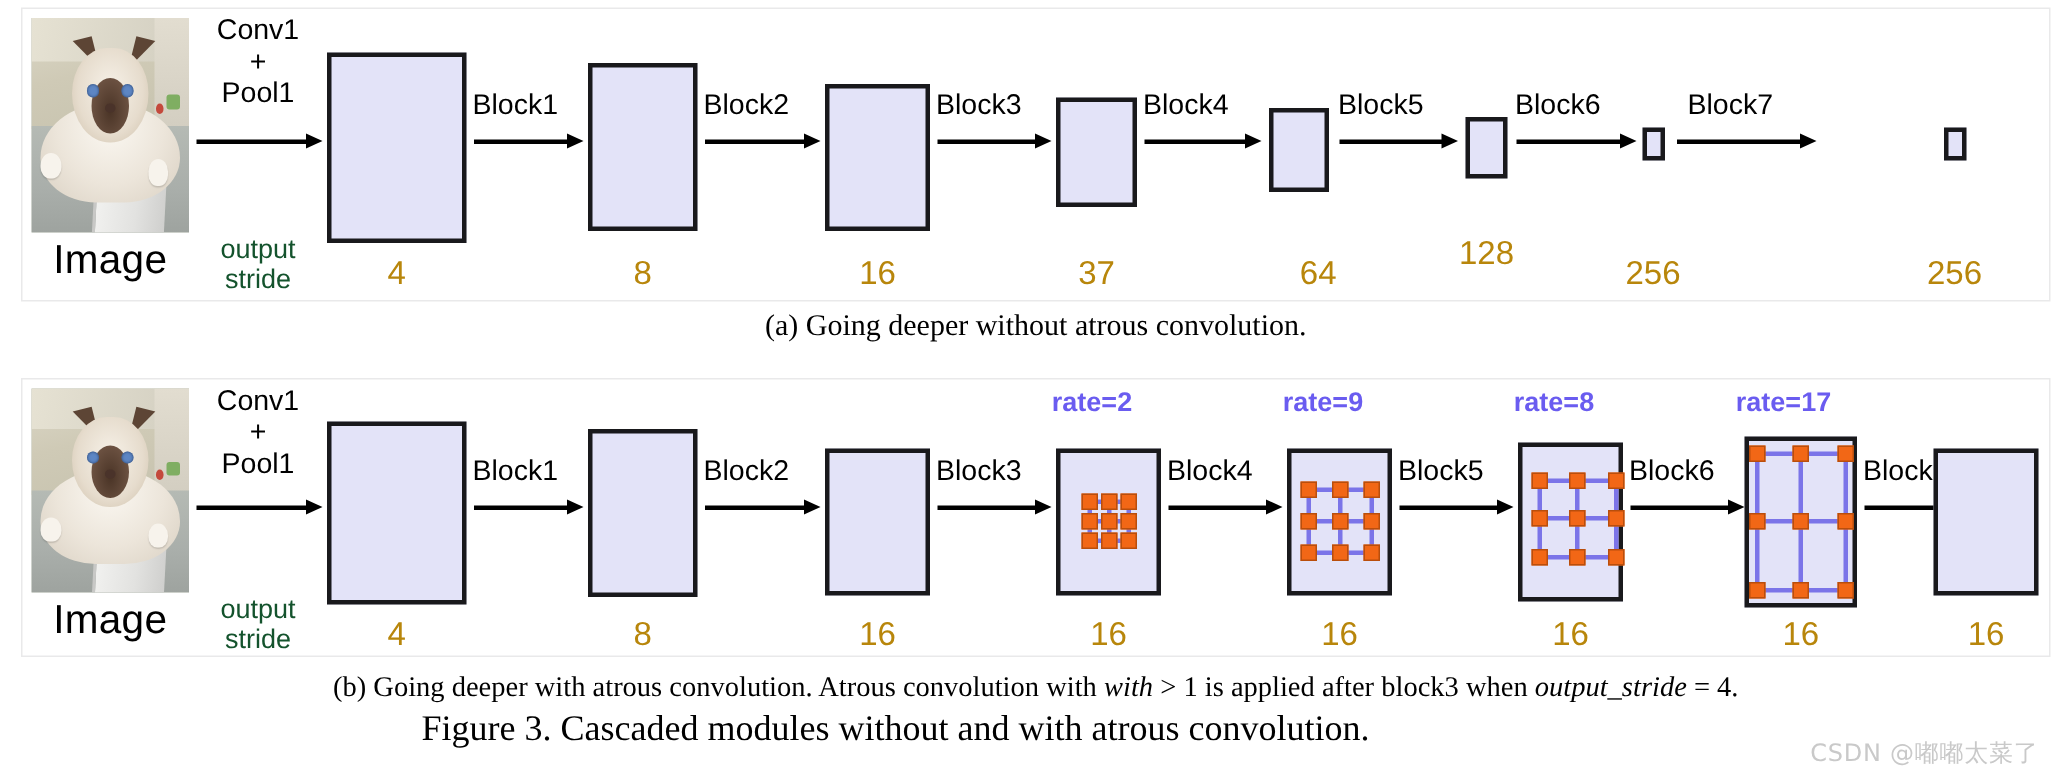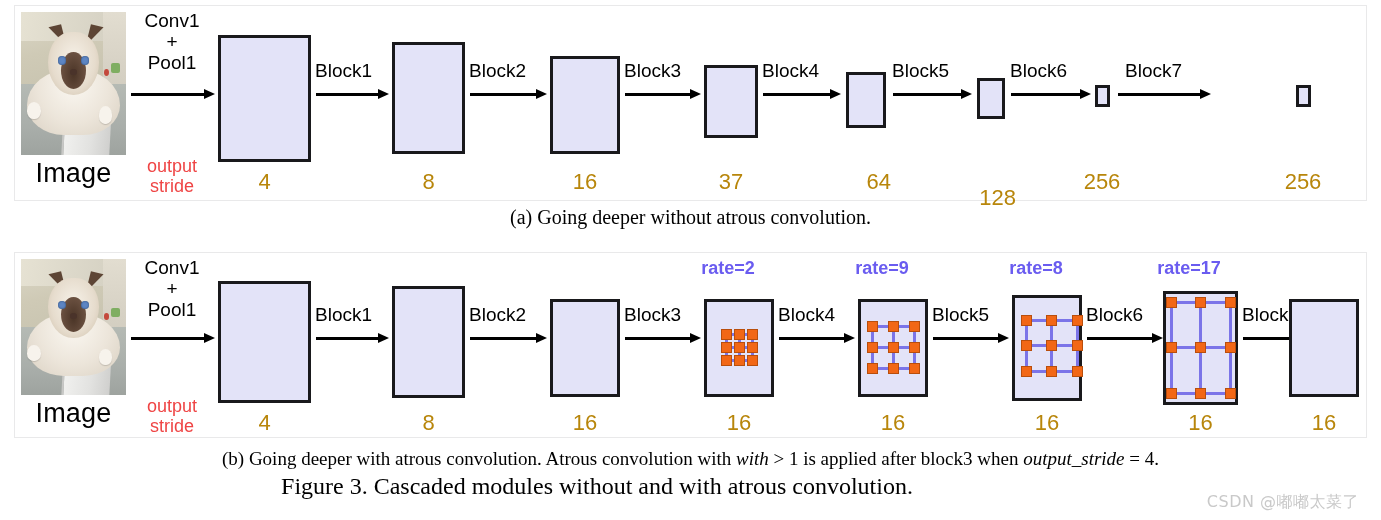--- a/index.html
+++ b/index.html
@@ -69,21 +69,21 @@
   .arrow{position:absolute;height:10px;}
   .arrow .shaft{position:absolute;left:0;top:4px;height:3px;width:calc(100% - 9px);
     background:#000;}
   .arrow .head{position:absolute;right:0;top:0;width:0;height:0;
     border-style:solid;border-width:5px 0 5px 11px;
     border-color:transparent transparent transparent #000;}
 
   .blabel{position:absolute;font-size:19px;color:#000;white-space:nowrap;}
   .osnum{position:absolute;font-size:22px;color:#b8860b;white-space:nowrap;
     text-align:center;}
-  .oslabel{position:absolute;font-size:18px;color:#ef4444;text-align:center;
+  .oslabel{position:absolute;font-size:18px;color:#14532d;text-align:center;
     line-height:20px;white-space:nowrap;}
   .convlabel{position:absolute;font-size:19px;color:#000;text-align:center;
     line-height:21px;white-space:nowrap;}
   .ratelabel{position:absolute;font-size:18px;font-weight:bold;color:#6a5cf0;
     white-space:nowrap;text-align:center;}
 
   
   .kernel{position:absolute;}
   .kernel .kline{position:absolute;background:#7b74e8;}
   .kernel .kdot{position:absolute;background:#f26716;border:1px solid #b94e0c;
@@ -175,21 +175,21 @@
     <div class="blabel" style="left:747px;top:54px;">Block4</div>
     <div class="fmap" style="left:831px;top:66px;width:40px;height:56px;"></div>
     <div class="osnum" style="left:826px;top:163px;width:50px;text-align:right;">64</div>
 
     <div class="arrow" style="left:878px;top:83px;width:79px;">
         <div class="shaft"></div>
         <div class="head"></div>
       </div>
     <div class="blabel" style="left:877px;top:54px;">Block5</div>
     <div class="fmap" style="left:962px;top:72px;width:28px;height:41px;"></div>
-    <div class="osnum" style="left:951px;top:179px;width:50px;text-align:right;">128</div>
+    <div class="osnum" style="left:951px;top:150px;width:50px;">128</div>
 
     <div class="arrow" style="left:996px;top:83px;width:80px;">
         <div class="shaft"></div>
         <div class="head"></div>
       </div>
     <div class="blabel" style="left:995px;top:54px;">Block6</div>
     <div class="fmap" style="left:1080px;top:79px;width:15px;height:22px;"></div>
     <div class="osnum" style="left:1062px;top:163px;width:50px;">256</div>
 
     <div class="arrow" style="left:1103px;top:83px;width:93px;">

